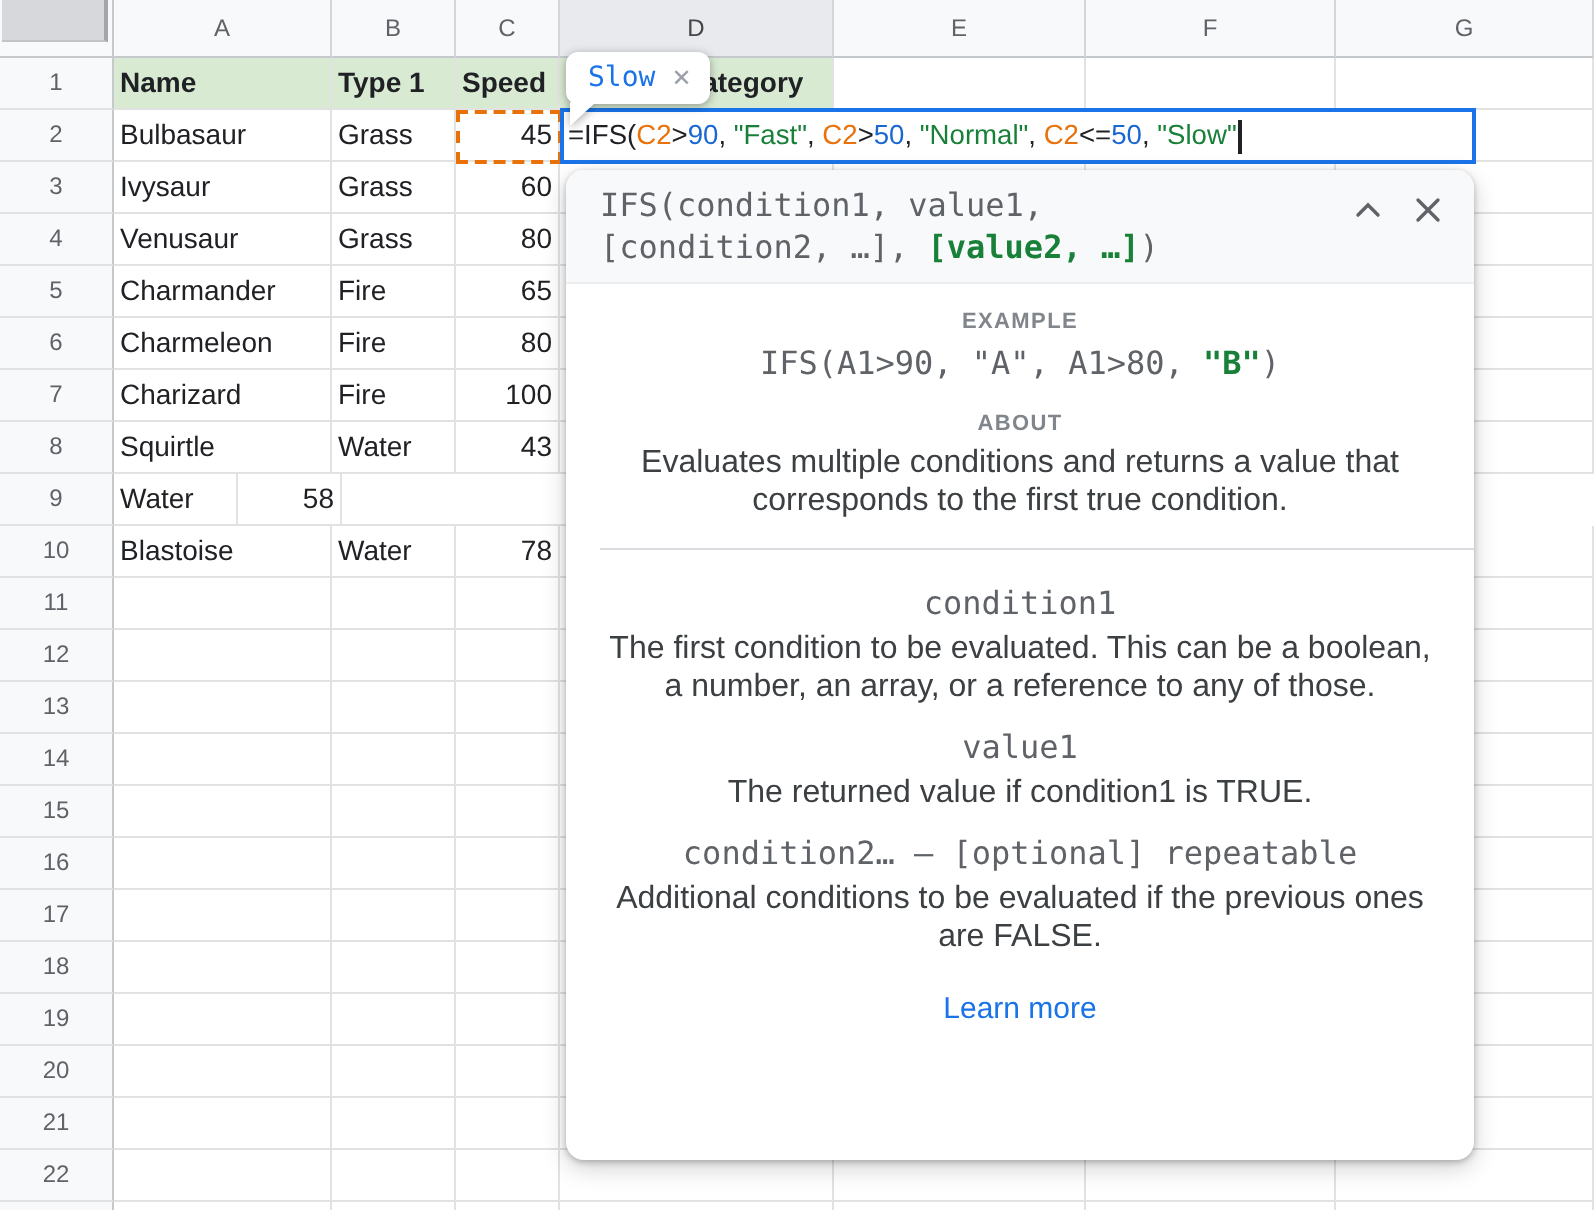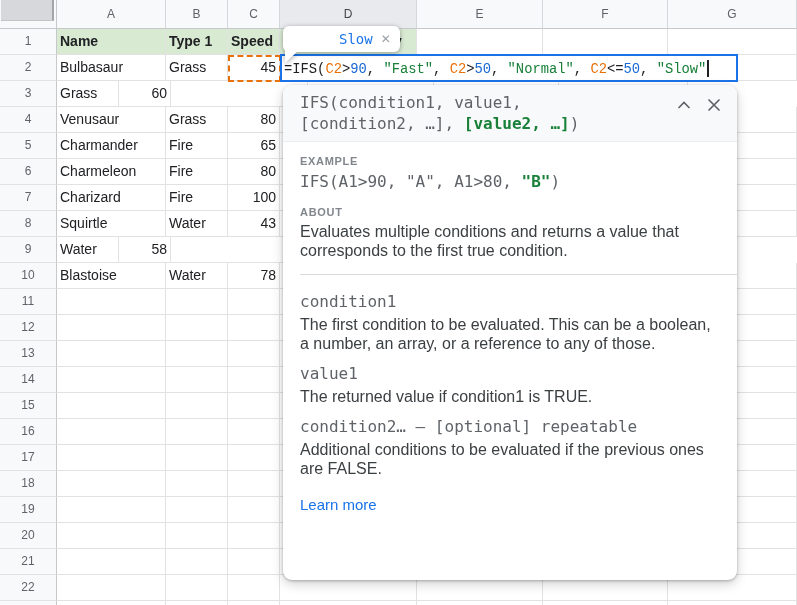--- a/index.html
+++ b/index.html
@@ -47,44 +47,44 @@
   .col4{width:126px}.col5{width:125px}.col6{width:129px}
 
   
   .ref-box{position:absolute;left:228px;top:55px;width:53px;height:27px;
            border:2px dashed var(--ref-orange);z-index:20;pointer-events:none;}
 
   
   .formula-box{position:absolute;left:280px;top:54px;width:458px;height:28px;background:#fff;
                border:2px solid var(--accent);z-index:30;display:flex;align-items:center;
                padding-left:2px;overflow:hidden;}
-  .formula-box .tk{font-family:Liberation Mono, monospace;font-size:13.8px;white-space:pre;}
+  .formula-box .tk{font-family:Liberation Sans, sans-serif;font-size:13.8px;white-space:pre;}
   .tk-plain{color:#202124}.tk-ref{color:var(--ref-orange)}.tk-num{color:var(--num-blue)}.tk-str{color:var(--str-green)}
   .caret{display:inline-block;width:1.5px;height:17px;background:#202124;margin-left:1px;}
 
   
   .preview{position:absolute;left:283px;top:26px;z-index:40;
            filter:drop-shadow(0 1px 2.5px rgba(0,0,0,0.35));}
   .preview-box{background:#fff;border-radius:6px;padding:5px 9px 5px 11px;display:flex;
                align-items:center;gap:8px;}
-  .preview-value{font-family:"DejaVu Sans Mono",monospace;font-size:14px;color:var(--accent);margin-left:45px;}
+  .preview-value{font-family:"DejaVu Sans Mono",monospace;font-size:14px;color:var(--accent);}
   .preview-close{color:#9AA0A6;font-size:12px;line-height:12px;cursor:pointer;}
   .preview-tail{position:absolute;left:2px;top:100%;width:0;height:0;margin-top:-1px;
                 border-left:13px solid #fff;border-bottom:12px solid transparent;}
 
   
   .hp{position:absolute;left:283px;top:85px;width:454px;height:495px;background:#fff;
       border-radius:9px;z-index:50;overflow:hidden;
       box-shadow:0 1px 3px rgba(0,0,0,0.25),0 4px 12px rgba(0,0,0,0.18);}
   .hp-header{position:relative;background:var(--hdr-bg);padding:7px 41px 7px 17px;
              border-bottom:1px solid #ECEDEF;}
   .hp-syntax{font-size:16px;line-height:21px;color:var(--gray-text);}
   .hp-icons{position:absolute;right:14px;top:11px;display:flex;gap:12px;}
   .hp-icon{width:18px;height:18px;cursor:pointer;}
-  .hp-body{padding:12px 17px 0;}
+  .hp-body{padding:12px 17px 0;text-align:center;}
   .hp-label{font-size:11px;font-weight:bold;letter-spacing:0.7px;color:var(--label-gray);line-height:14px;}
   .hp-example{font-size:16px;line-height:20px;color:var(--gray-text);margin-top:4px;}
   .green-bold{color:var(--str-green);font-weight:bold;}
   .hp-about{margin-top:13px;}
   .hp-para{font-size:16px;line-height:19px;color:var(--body-text);margin-top:3px;max-width:420px;}
   .hp-divider{border-top:1px solid #DADCE0;margin:14px -17px 17px 0;}
   .param{margin-bottom:11px;}
   .param-name{font-size:16px;line-height:20px;color:var(--gray-text);}
   .param-name.active{color:var(--str-green);font-weight:bold;}
   .learn-more{display:inline-block;font-size:15px;color:var(--accent);margin-top:7px;
@@ -124,20 +124,21 @@
         <div class="cell col0">Bulbasaur</div>
         <div class="cell col1">Grass</div>
         <div class="cell col2 num">45</div>
         <div class="cell col3"></div>
         <div class="cell col4"></div>
         <div class="cell col5"></div>
         <div class="cell col6"></div>
       </div>
       <div class="row">
         <div class="rowhdr">3</div>
+        <div class="cell col0">Ivysaur</div>
         <div class="cell col1">Grass</div>
         <div class="cell col2 num">60</div>
         <div class="cell col3"></div>
         <div class="cell col4"></div>
         <div class="cell col5"></div>
         <div class="cell col6"></div>
       </div>
       <div class="row">
         <div class="rowhdr">4</div>
         <div class="cell col0">Venusaur</div>

